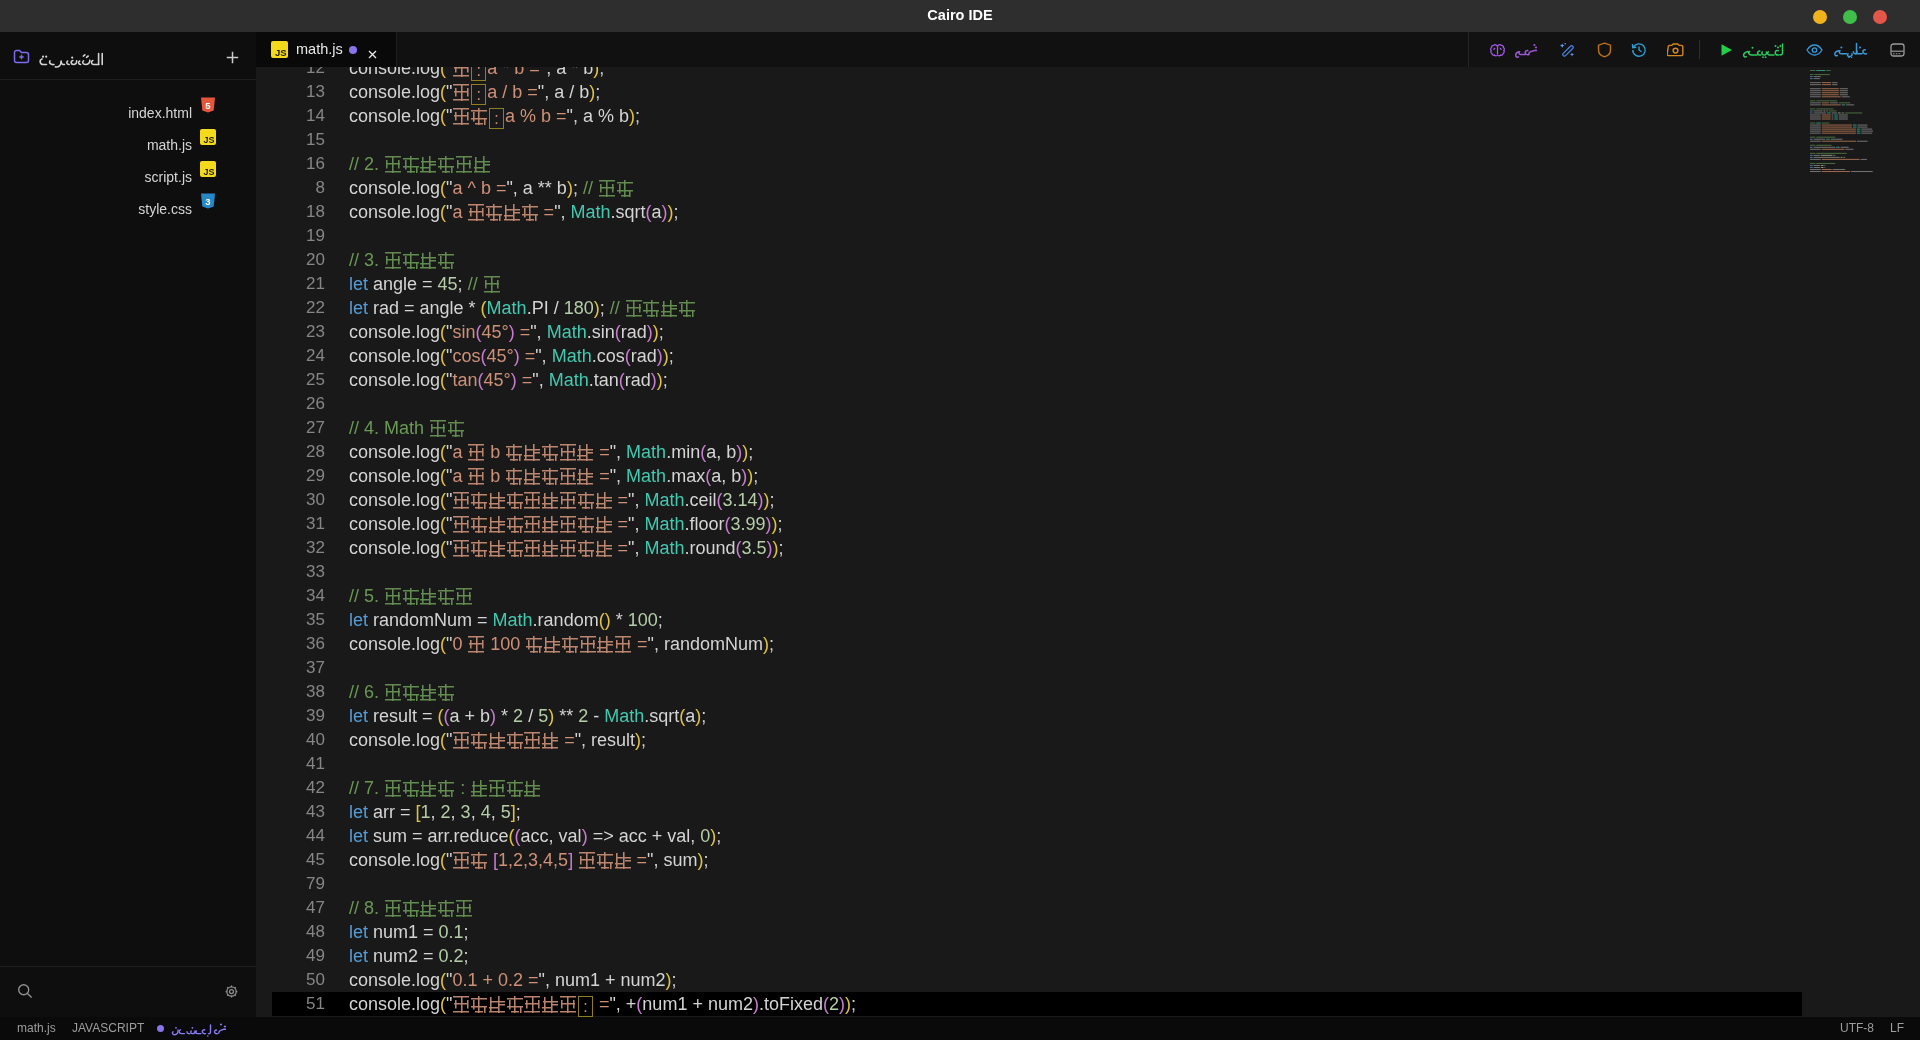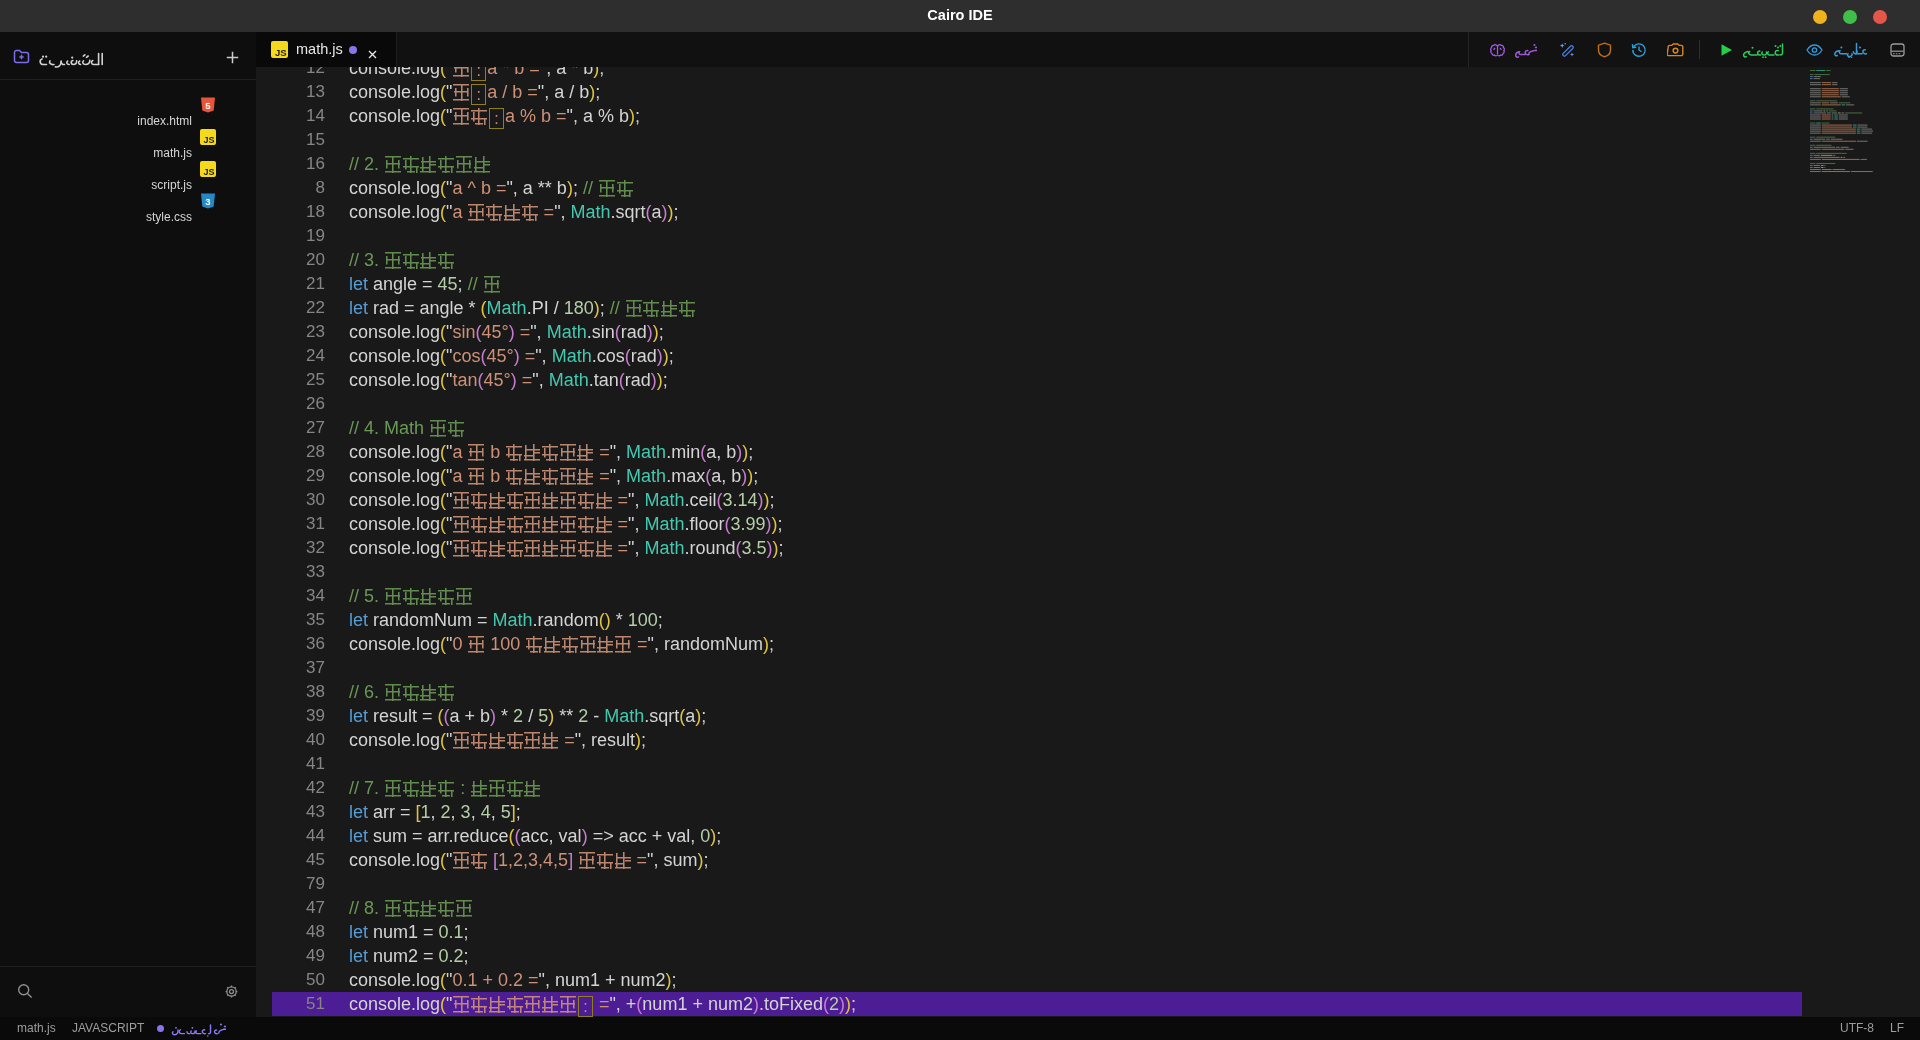--- a/index.html
+++ b/index.html
@@ -4,32 +4,32 @@
 * { margin:0; padding:0; box-sizing:border-box; }
 html,body { width:1920px; height:1040px; overflow:hidden; background:#191919; font-family:"Liberation Sans",sans-serif; }
 .titlebar { position:absolute; left:0; top:0; width:1920px; height:32px; background:#2e2e2e; }
 .title { position:absolute; left:0; right:0; top:0; height:32px; line-height:31px; text-align:center; color:#fff; font-size:14.5px; font-weight:bold;border-radius:12px; }
 .tl { position:absolute; top:9.5px; width:14px; height:14px; border-radius:50%; }
 .sidebar { position:absolute; left:0; top:32px; width:256px; height:985px; background:#0e0e0e; }
 .sb-head { position:absolute; left:0; top:0; width:256px; height:48px; border-bottom:1px solid #1f1f1f; }
 .sb-head .arw { position:absolute; left:36px; top:19px; }
 .files { position:absolute; top:57px; left:0; width:256px; }
 .frow { height:32px; position:relative; }
-.fname { position:absolute; right:64px; top:16px; line-height:32px; color:#d6d6d6; font-size:12px; }
+.fname { position:absolute; right:64px; top:8px; line-height:32px; color:#d6d6d6; font-size:14px; }
 .ficon { position:absolute; right:40px; top:8px; width:16px; height:16px; }
 .sb-bottom { position:absolute; left:0; top:934px; width:256px; height:51px; border-top:1px solid #1f1f1f; }
 .main { position:absolute; left:256px; top:32px; width:1664px; height:985px; }
 .tabbar { position:absolute; left:0; top:0; width:1664px; height:35px; background:#111111; }
 .tab { position:absolute; left:0; top:0; width:141px; height:35px; background:#090909; border-right:1px solid #1e1e1e; }
 .toolbar { position:absolute; right:0; top:0; width:452px; height:35px; border-left:1px solid #262626; background:#121212; }
 .titem { position:absolute; top:0; height:35px; display:flex; align-items:center; }
 .editor { position:absolute; left:16px; top:35px; width:1664px; height:950px; background:#191919; overflow:hidden; }
 .lines { position:absolute; left:0; top:-11.5px; width:1664px; }
 .row { position:relative; height:24px; line-height:24px; font-size:18px; color:#d4d4d4; white-space:pre; }
-.row.cur { background:#4c1d95; width:1530px; }
+.row.cur { background:#000000; width:1530px; }
 .ln { position:absolute; left:0; top:0; width:53px; text-align:right; color:#868686; font-size:17px; }
 .code { position:absolute; left:77px; top:0; }
 .s { color:#ce9178; } .c { color:#6a9955; } .n { color:#b5cea8; } .t { color:#45c8b0; }
 .k { color:#569cd6; } .g { color:#e0c341; } .o { color:#c87bd0; }
 .h { display:inline-block; width:16px; height:17.5px; margin:0 0.9px; vertical-align:-3.5px; opacity:.9;
   background-image:linear-gradient(currentColor,currentColor),linear-gradient(currentColor,currentColor),linear-gradient(currentColor,currentColor),linear-gradient(currentColor,currentColor),linear-gradient(currentColor,currentColor),linear-gradient(currentColor,currentColor);
   background-repeat:no-repeat;
   background-size:16px 1.5px,14px 1.5px,16px 1.5px,1.55px 17.5px,1.55px 8.5px,1.55px 8.5px;
   background-position:0 0.5px,1px 7.8px,0 15.5px,7.2px 0,1.2px 4.2px,13.2px 4.2px; }
 .h:nth-of-type(2n) { background-image:linear-gradient(currentColor,currentColor),linear-gradient(currentColor,currentColor),linear-gradient(currentColor,currentColor),linear-gradient(currentColor,currentColor),linear-gradient(currentColor,currentColor),linear-gradient(currentColor,currentColor);

